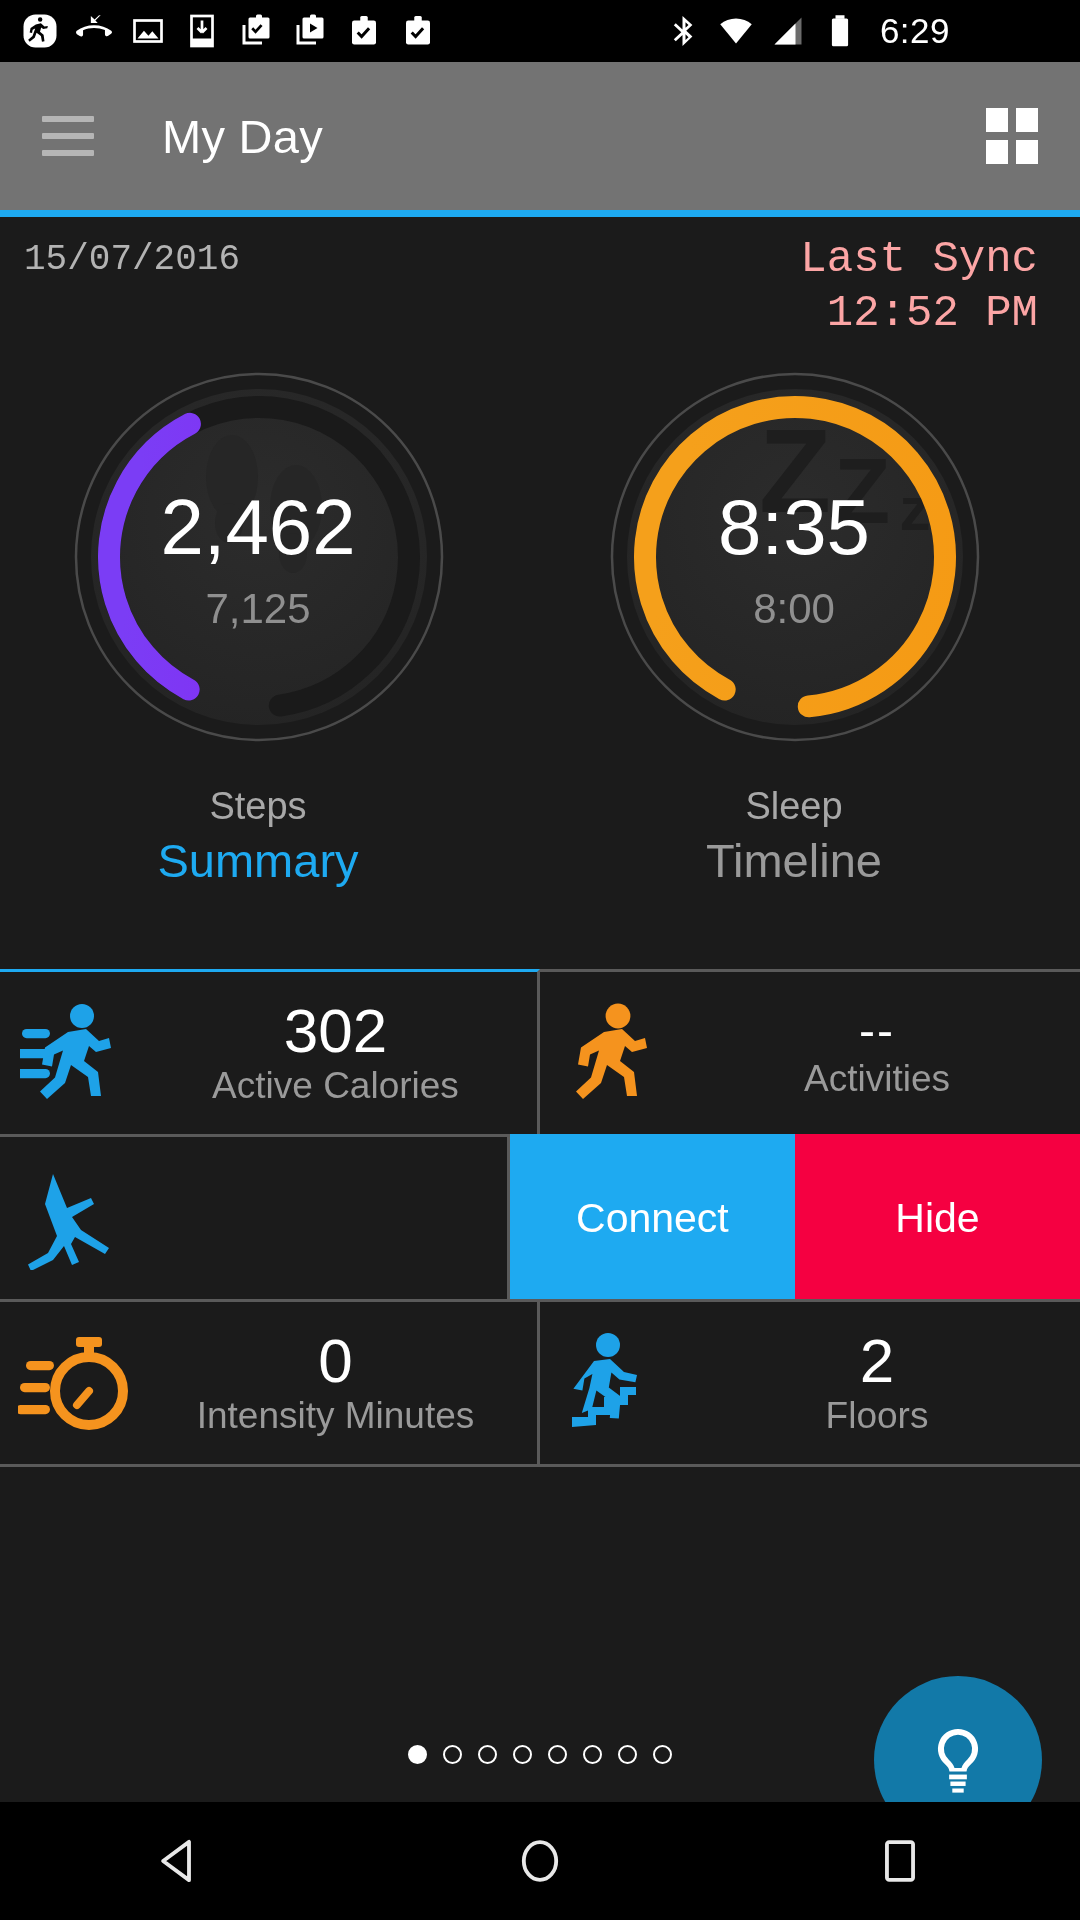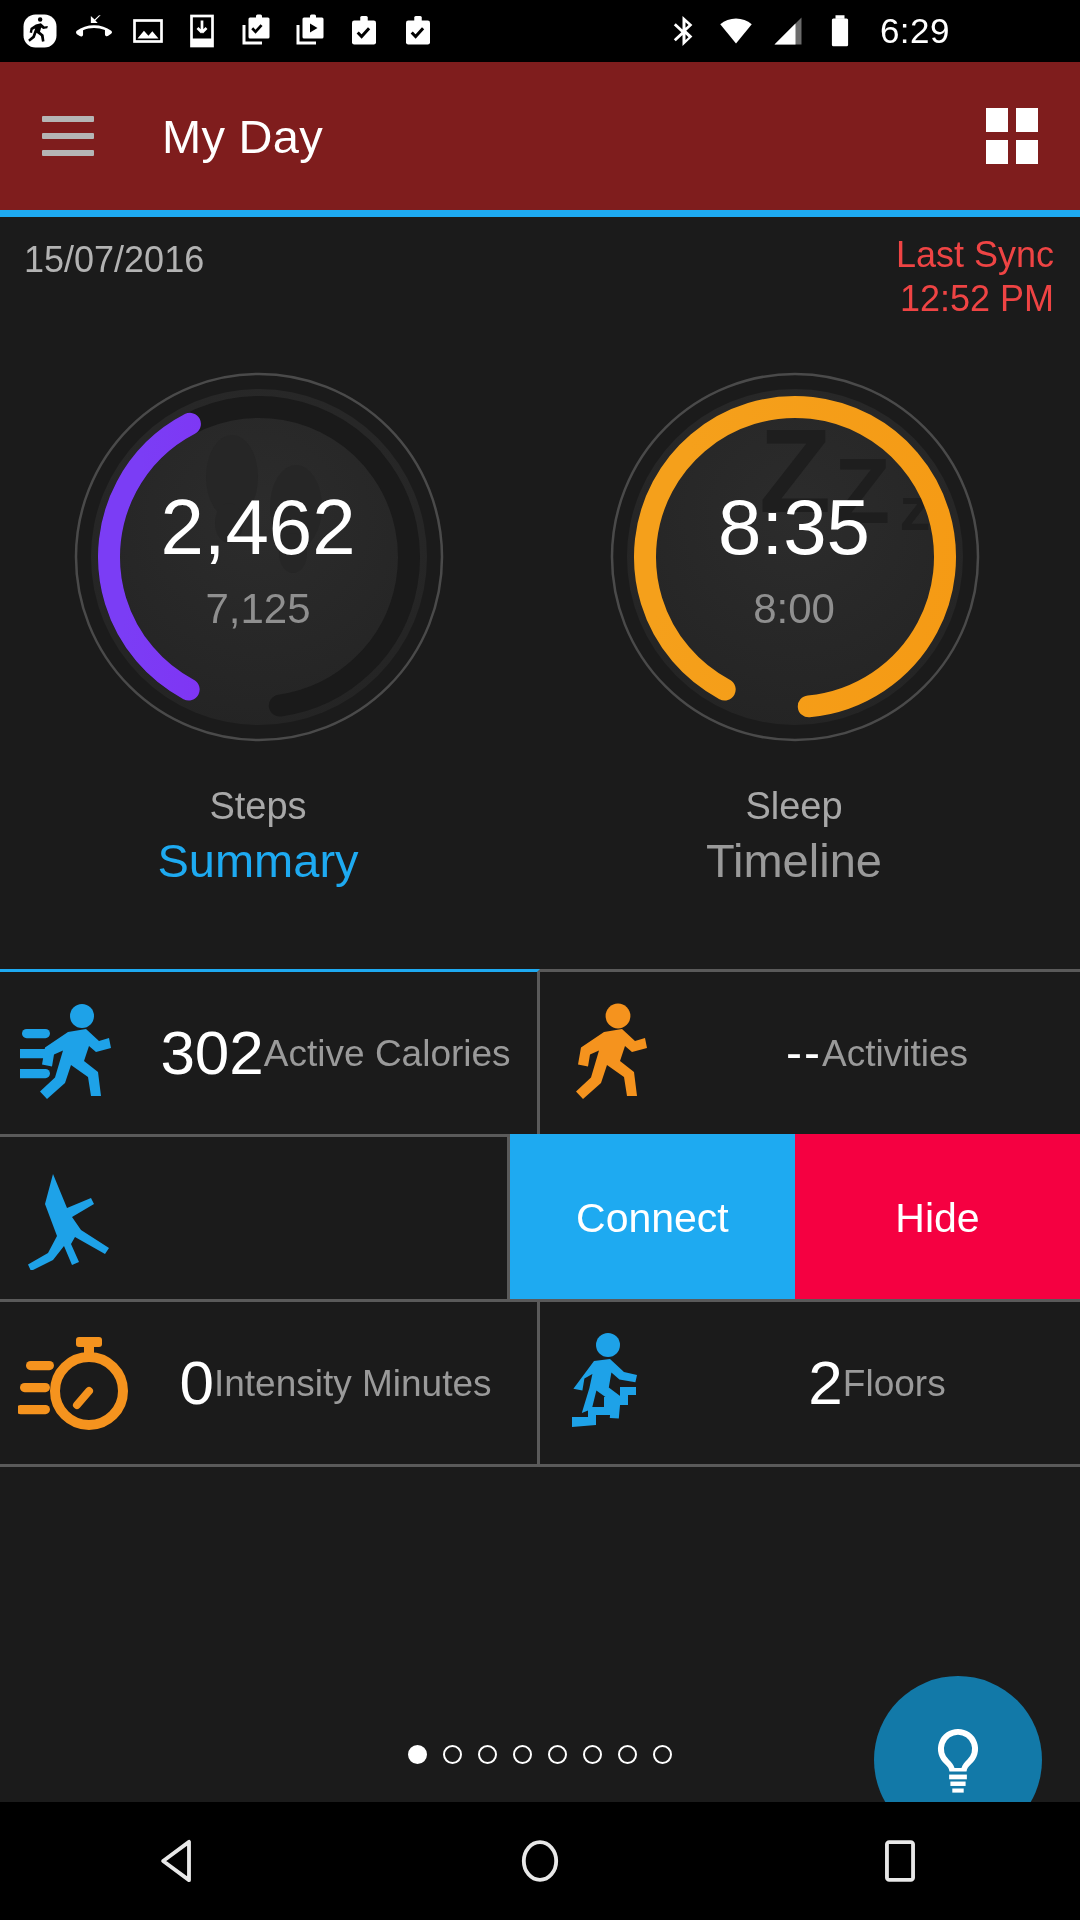--- a/index.html
+++ b/index.html
@@ -21,21 +21,21 @@
   .sb-right{ display:flex; align-items:center; gap:16px; padding-right:22px; }
   .sb-ico{ width:36px; height:36px; display:block; }
   .sb-clock{
     color:#fff; font-size:35px; letter-spacing:0.5px; margin-left:6px;
     font-family:"Liberation Sans", sans-serif;
   }
 
   
   .appbar{
     position:absolute; top:62px; left:0; width:1080px; height:148px;
-    background:#7f1d1d; display:flex; align-items:center;
+    background:#737373; display:flex; align-items:center;
   }
   .hamburger{ width:52px; height:40px; margin-left:42px; display:flex;
     flex-direction:column; justify-content:space-between; cursor:pointer; }
   .hamburger span{ display:block; height:6px; background:#b5b5b5; border-radius:1px; }
   .appbar-title{
     color:#ffffff; font-size:47px; margin-left:68px; letter-spacing:0.3px;
   }
   .grid-icon{
     position:absolute; right:42px; top:50%; transform:translateY(-50%);
     width:52px; height:56px; display:grid;
@@ -49,28 +49,28 @@
     position:absolute; top:210px; left:0; width:1080px; height:7px;
     background:#1eaaf1;
   }
 
   
   .content{
     position:absolute; top:217px; left:0; width:1080px; height:1585px;
     background:#1b1b1b; overflow:hidden;
   }
 
-  .datebar{ position:relative; height:110px; }
+  .datebar{ position:relative; height:110px;font-family:Liberation Mono, monospace; }
   .date-left{
     position:absolute; left:24px; top:22px;
     color:#b3b3b3; font-size:36px;
   }
   .sync-wrap{
-    position:absolute; right:26px; top:16px; text-align:right;
-    color:#ef4444; font-size:36px; line-height:1.22;
+    position:absolute; right:42px; top:16px; text-align:right;
+    color:#fca5a5; font-size:44px; line-height:1.22;
   }
 
   
   .gauges{ position:relative; height:500px; }
   .gauge{
     position:absolute; top:0; width:460px; height:500px;
   }
   .gauge.left{ left:28px; }
   .gauge.right{ left:564px; }
   .gauge svg{ position:absolute; top:0; left:36px; }
@@ -107,21 +107,21 @@
     border-right:3px solid #5a5a5a;
     display:flex; align-items:center; cursor:pointer;
   }
   .tile.last{ border-right:none; }
   .tile.accent-top{ border-top:3px solid #1eaaf1; }
   .tile-icon{
     width:148px; height:165px; display:flex; align-items:center; justify-content:center;
     flex:0 0 148px;
   }
   .tile-body{
-    flex:1; display:flex; flex-direction:row; align-items:center;
+    flex:1; display:flex; flex-direction:column; align-items:center;
     justify-content:center; padding-right:14px;
   }
   .tile-value{ color:#ffffff; font-size:62px; line-height:1.05; }
   .tile-value.dash{ font-size:48px; letter-spacing:2px; }
   .tile-label{ color:#9a9a9a; font-size:37px; line-height:1.15; margin-top:2px; }
   .tile-twoline{
     color:#ffffff; font-size:41px; line-height:1.3; text-align:center;
   }
 
   .btn-tile{

